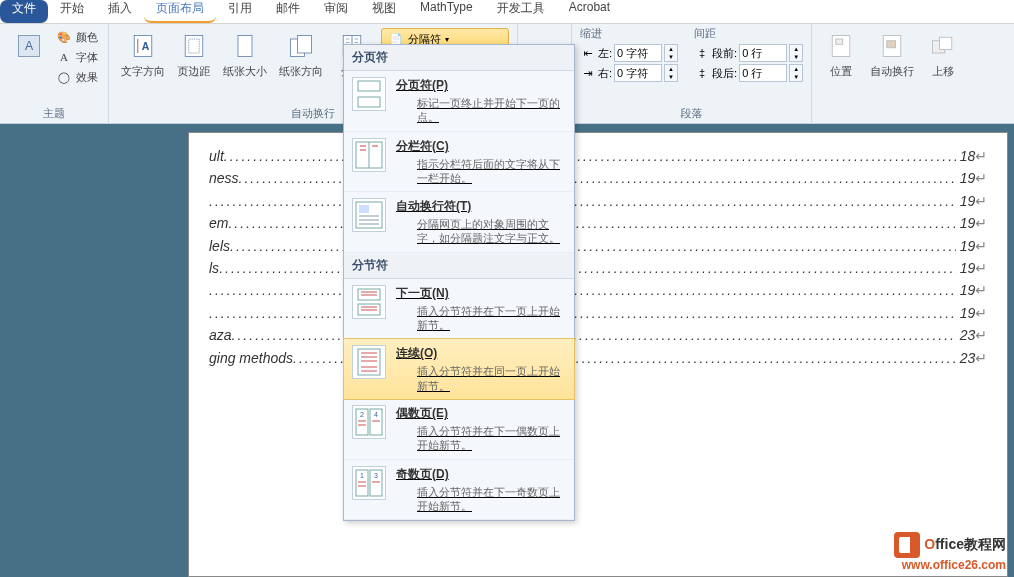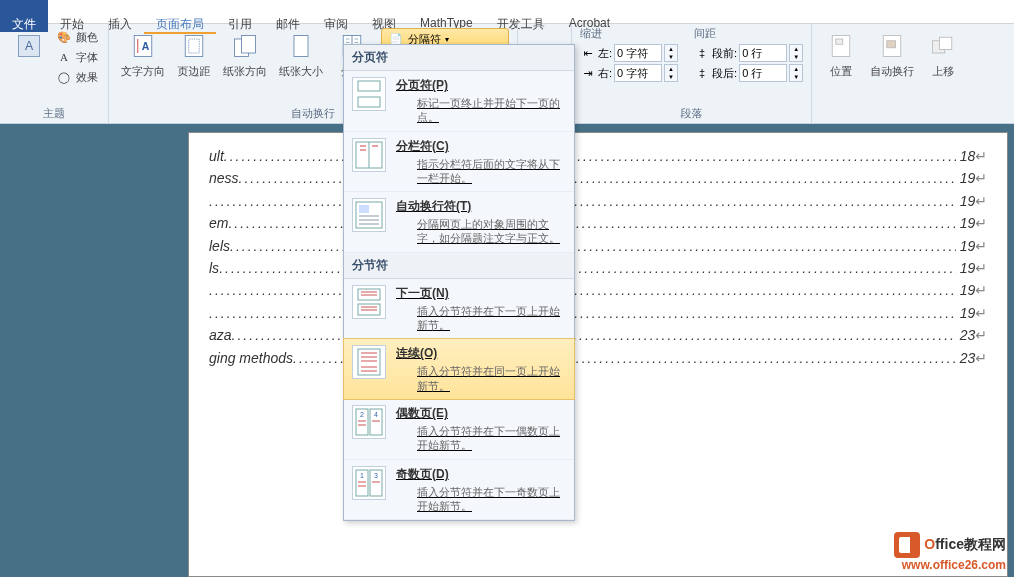--- a/index.html
+++ b/index.html
@@ -1,19 +1,19 @@
 <!DOCTYPE html>
 <html><head>
   <meta charset="utf-8">
   <style>
     * { margin: 0; padding: 0; box-sizing: border-box; font-family: "Microsoft YaHei", SimSun, sans-serif; }
     body { width: 1014px; height: 577px; overflow: hidden; background: #fff; position: relative; }
     
     .tab-bar { display: flex; height: 24px; background: #fff; border-bottom: 1px solid #d4d4d4; font-size: 12px; }
-    .tab { padding: 16px 12px; cursor: pointer; color: #444; }
+    .tab { padding: 0 12px; cursor: pointer; color: #444; border-radius: 7px; }
     .tab.active { background: #2a579a; color: #fff; }
     .tab.selected { color: #4a7abc; border-bottom: 2px solid #f0a030; }
     
     .ribbon { height: 100px; background: #eef3f8; border-bottom: 1px solid #c3d0e0; display: flex; }
     .group { border-right: 1px solid #d0dae5; padding: 4px 8px 2px; display: flex; flex-direction: column; }
     .group-body { flex: 1; display: flex; align-items: flex-start; gap: 4px; }
     .group-label { text-align: center; font-size: 11px; color: #5b6d82; padding-top: 2px; }
     
     .big-btn { display: flex; flex-direction: column; align-items: center; padding: 2px 4px; font-size: 11px; color: #444; gap: 2px; min-width: 42px; }
     .big-btn .ico { width: 32px; height: 32px; display: flex; align-items: center; justify-content: center; }
@@ -122,33 +122,33 @@
             <svg viewBox="0 0 32 32">
               <rect x="6" y="4" width="20" height="24" fill="#fff" stroke="#6a88b0"></rect>
               <rect x="10" y="8" width="12" height="16" fill="none" stroke="#6a88b0" stroke-dasharray="1,1"></rect>
             </svg>
           </span>
         <span>页边距</span>
       </div>
       <div class="big-btn">
         <span class="ico">
             <svg viewBox="0 0 32 32">
+              <rect x="8" y="4" width="16" height="24" fill="#fff" stroke="#6a88b0"></rect>
+            </svg>
+          </span>
+        <span>纸张大小</span>
+      </div>
+      <div class="big-btn">
+        <span class="ico">
+            <svg viewBox="0 0 32 32">
               <rect x="4" y="8" width="16" height="20" fill="#fff" stroke="#6a88b0"></rect>
               <rect x="12" y="4" width="16" height="20" fill="#fff" stroke="#6a88b0"></rect>
             </svg>
           </span>
         <span>纸张方向</span>
-      </div>
-      <div class="big-btn">
-        <span class="ico">
-            <svg viewBox="0 0 32 32">
-              <rect x="8" y="4" width="16" height="24" fill="#fff" stroke="#6a88b0"></rect>
-            </svg>
-          </span>
-        <span>纸张大小</span>
       </div>
       <div class="big-btn">
         <span class="ico">
             <svg viewBox="0 0 32 32">
               <rect x="6" y="4" width="20" height="24" fill="#fff" stroke="#6a88b0"></rect>
               <line x1="16" y1="4" x2="16" y2="28" stroke="#6a88b0"></line>
               <line x1="9" y1="8" x2="13" y2="8" stroke="#8ab"></line>
               <line x1="19" y1="8" x2="23" y2="8" stroke="#8ab"></line>
               <line x1="9" y1="12" x2="13" y2="12" stroke="#8ab"></line>
               <line x1="19" y1="12" x2="23" y2="12" stroke="#8ab"></line>

